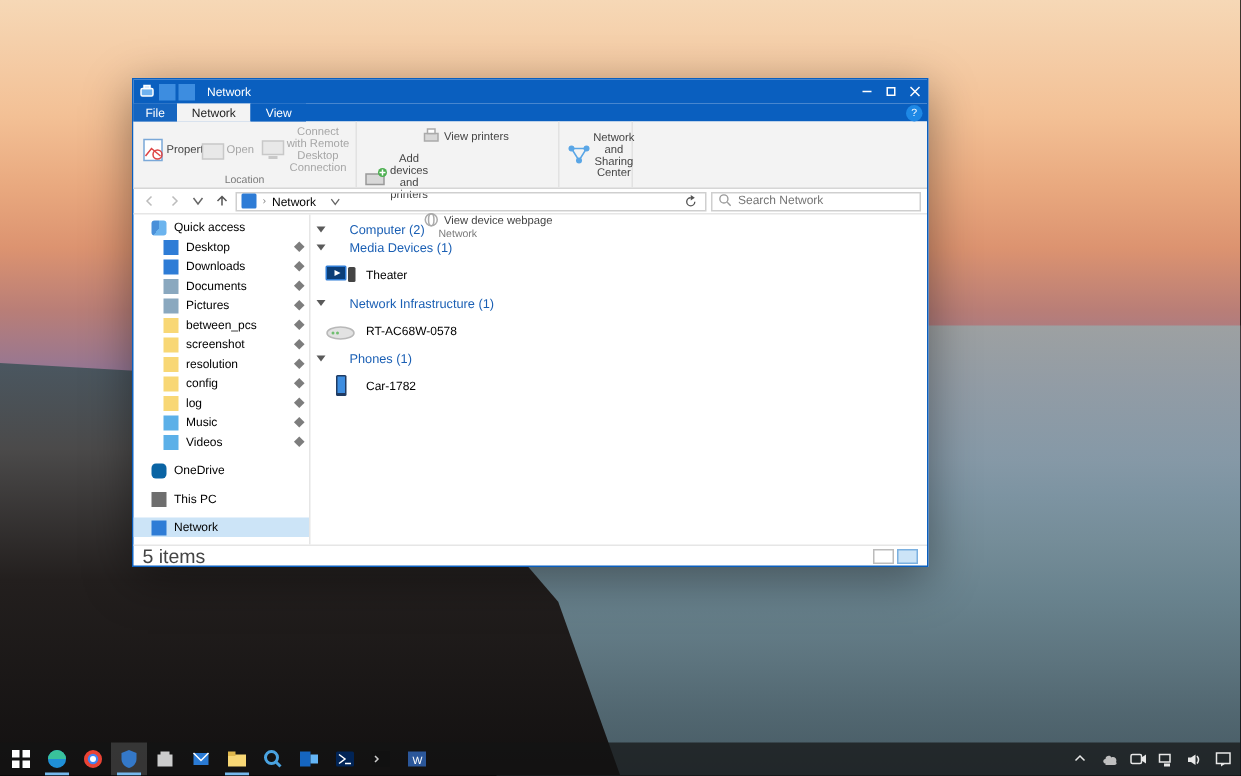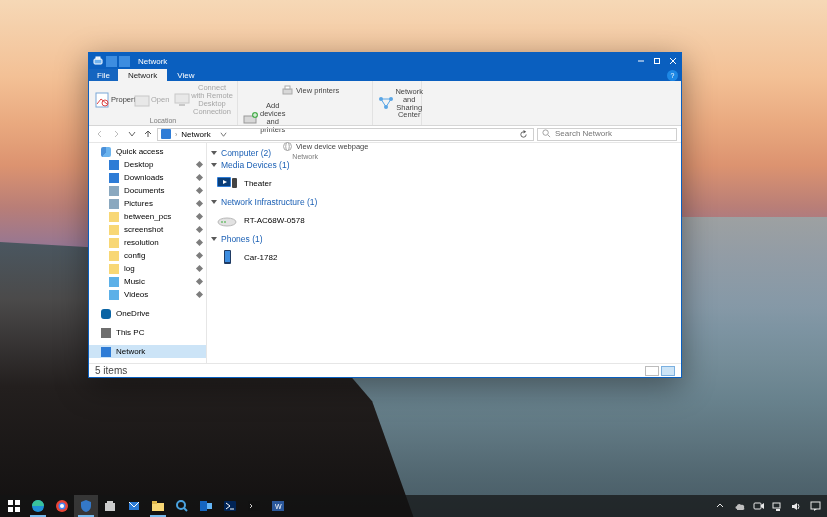--- a/index.html
+++ b/index.html
@@ -15,21 +15,21 @@
 .beach { position:absolute; left:0; right:50%; top:44%; bottom:0;
   background: linear-gradient(180deg, #4a5a66 0%, #4b4a4a 25%, #231f1e 55%, #121010 100%);
   clip-path: polygon(0 5%, 60% 10%, 90% 60%, 100% 100%, 0 100%);
 }
 .sea { position:absolute; left:40%; right:0; top:42%; bottom:0;
   background: linear-gradient(180deg, #9aa7a8 0%, #8a9ea6 30%, #6c8792 60%, #4e6570 100%);
   opacity:.85;
 }
 
 
-.win { position:absolute; left:88px; top:52px; width:594px; height:326px;
+.win { position:absolute; left:88px; top:52px; width:531px; height:326px;
   background:#fff; border:1px solid #0a5fbf; box-shadow:0 8px 30px rgba(0,0,0,.4);}
 
 
 .titlebar { height:16px; background:#0a5fbf; display:flex; align-items:center; color:#fff; font-size:8px;}
 .titlebar .ico { width:12px; height:12px; margin:0 2px 0 3px; display:flex; align-items:center; justify-content:center;}
 .titlebar .qat { width:11px; height:11px; margin-right:2px; background:#3d8de0; display:inline-block; }
 .titlebar .title { margin-left:6px;}
 .titlebar .spacer { flex:1;}
 .titlebar .winbtn { width:16px; height:16px; display:flex; align-items:center; justify-content:center; cursor:default;}
 .titlebar svg { stroke:#fff; fill:none; stroke-width:1;}
@@ -79,29 +79,29 @@
 .nic.pic { background:#8aa8bf;}
 .nic.folder { background:#f8d775;}
 .nic.music { background:#5cb0e8;}
 .nic.video { background:#5cb0e8;}
 .nic.cloud { background:#0a64a4; border-radius:3px;}
 .nic.pc { background:#6e6e6e;}
 .nic.net { background:#2e7cd6;}
 .nav-gap { height:6px;}
 
 .content { flex:1; overflow:auto; font-size:8px; padding:3px 4px;}
-.grp-hdr { display:flex; align-items:center; gap:4px; color:#1a5fb4; font-size:8.5px; margin:2px 0 2px 0; cursor:default;}
+.grp-hdr { display:flex; align-items:center; gap:16px; color:#1a5fb4; font-size:8.5px; margin:2px 0 2px 0; cursor:default;}
 .grp-hdr .chev { width:0; height:0; border-left:3px solid transparent; border-right:3px solid transparent; border-top:4px solid #5a5a5a;}
 .items { display:flex; flex-wrap:wrap; gap:2px 4px; margin-bottom:3px;}
 .item { width:120px; height:22px; display:flex; align-items:center; gap:6px; padding:2px 4px; border:1px solid transparent;}
 .item.sel { border:1px solid #8db8e8; background:#e5f1fb;}
 .item .iic { width:22px; height:16px; flex-shrink:0;}
 
 
-.status { position:absolute; left:0; right:0; bottom:0; height:14px; border-top:1px solid #e6e6e6; display:flex; align-items:center; font-size:10px; padding:0 6px; color:#444;}
+.status { position:absolute; left:0; right:0; bottom:0; height:14px; border-top:1px solid #e6e6e6; display:flex; align-items:center; font-size:13px; padding:0 6px; color:#444;}
 .status .spacer { flex:1;}
 .viewbtn { width:14px; height:10px; border:1px solid #bcbcbc; margin-left:2px;}
 .viewbtn.active { background:#cce4f7; border-color:#7bb0e0;}
 
 
 .taskbar { position:absolute; left:0; right:0; bottom:0; height:22px; background:rgba(20,20,20,.72); display:flex; align-items:center; padding:0 2px;}
 .tb-btn { width:24px; height:22px; display:flex; align-items:center; justify-content:center; position:relative;}
 .tb-btn.running::after { content:""; position:absolute; bottom:0; left:4px; right:4px; height:2px; background:#76b9ed;}
 .tb-btn.active { background:rgba(255,255,255,.15);}
 .tray { margin-left:auto; display:flex; align-items:center; gap:8px; color:#e8e8e8; font-size:8px; padding-right:4px;}

